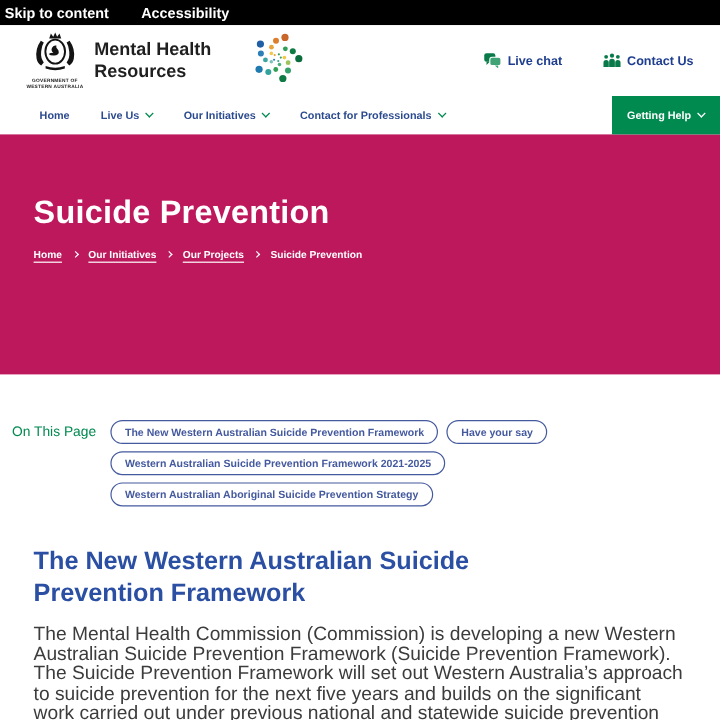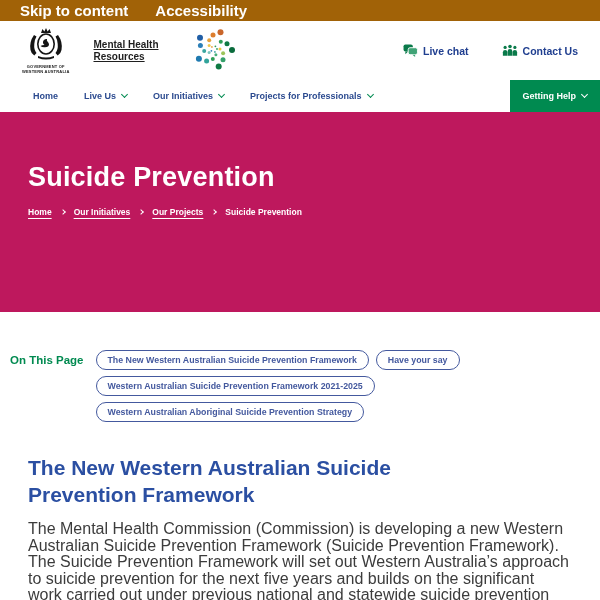--- a/index.html
+++ b/index.html
@@ -1,30 +1,30 @@
 <!DOCTYPE html>
 <html><head>
 <meta charset="utf-8">
 <style>
   * { box-sizing: border-box; margin: 0; padding: 0; }
   html,body { width:600px; height:600px; overflow:hidden; background:#fff;
     font-family:"Liberation Sans", sans-serif; }
 
   
-  .topbar { height:21px; background:#a16207; display:flex; align-items:center;
-    padding:0 20px; color:#fff; font-size:15px; font-weight:600; }
+  .topbar { height:21px; background:#000000; display:flex; align-items:center;
+    padding:0 4px; color:#fff; font-size:12px; font-weight:600; }
   .topbar a { color:#fff; text-decoration:none; cursor:pointer; }
   .topbar .left { display:flex; gap:27px; }
   .topbar .right { margin-left:auto; display:flex; align-items:center; gap:5px; }
 
   
   .header { height:59px; background:#fff; display:flex; align-items:center; padding:0 22px; }
   .gov-logo { display:flex; flex-direction:column; align-items:center; cursor:pointer; }
   .gov-text { font-size:4px; line-height:1.2; color:#1a1a1a; text-align:center; font-weight:700; letter-spacing:0.2px; }
-  .org-name { font-size:10px; font-weight:700; color:#1f1f1f; line-height:1.2; margin-left:24px;text-decoration:underline; }
+  .org-name { font-size:15px; font-weight:700; color:#1f1f1f; line-height:1.2; margin-left:9px; }
   .dots-wrap { margin-left:32px; }
   .header-actions { margin-left:auto; display:flex; align-items:center; gap:33px; }
   .action { display:flex; align-items:center; gap:5px; cursor:pointer;
     color:#1F3E8F; font-size:10.5px; font-weight:700; }
 
   
   .navbar { height:32px; background:#fff; display:flex; align-items:stretch; padding-left:20px; }
   .nav-item { display:flex; align-items:center; padding:0 13px; font-size:9px; font-weight:700;
     color:#2B4A8F; cursor:pointer; white-space:nowrap; }
   .chev { width:5px; height:5px; border-right:1.5px solid #008A50; border-bottom:1.5px solid #008A50;
@@ -36,21 +36,21 @@
   .hero { height:200px; background:#be185d; padding:0 28px; }
   .hero h1 { padding-top:50px; color:#fff; font-size:27px; font-weight:700; letter-spacing:0.2px; }
   .breadcrumb { margin-top:14px; display:flex; align-items:center; gap:9px;
     font-size:8.5px; font-weight:600; color:#fff; }
   .breadcrumb a { color:#fff; text-decoration:underline; text-underline-offset:2.5px; cursor:pointer; }
   .bc-sep { width:4px; height:4px; border-top:1.3px solid #fff; border-right:1.3px solid #fff;
     transform:rotate(45deg); display:inline-block; }
 
   
   .otp { margin-top:38px; padding:0 20px 0 10px; display:flex; align-items:flex-start; }
-  .otp-label { color:#008A50; font-weight:700; font-size:11.5px; white-space:nowrap;
+  .otp-label { color:#008A50; font-weight:400; font-size:11.5px; white-space:nowrap;
     margin-right:12px; padding-top:4px; }
   .pills { display:flex; flex-wrap:wrap; gap:6px 7px; max-width:520px; }
   .pill { border:1.2px solid #44599E; color:#44599E; background:#fff; border-radius:11px;
     padding:4px 11px; font-size:8.8px; font-weight:600; white-space:nowrap; cursor:pointer; }
 
   
   .content { padding:0 28px; }
   .content h2 { margin-top:32px; color:#2B4FA2; font-size:21px; line-height:27px;
     font-weight:800; max-width:470px; }
   .content p { margin-top:13px; font-size:16px; line-height:16.5px; color:#3C3C3C; max-width:552px; }
@@ -152,21 +152,21 @@
   </div>
   <div class="nav-item">
     <span>Live Us</span>
       <span class="chev"></span>
   </div>
   <div class="nav-item">
     <span>Our Initiatives</span>
       <span class="chev"></span>
   </div>
   <div class="nav-item">
-    <span>Projects for Professionals</span>
+    <span>Contact for Professionals</span>
       <span class="chev"></span>
   </div>
   <div class="nav-item active">
     <span>Getting Help</span>
       <span class="chev"></span>
   </div>
 
 </div>
 
 <div class="hero">

